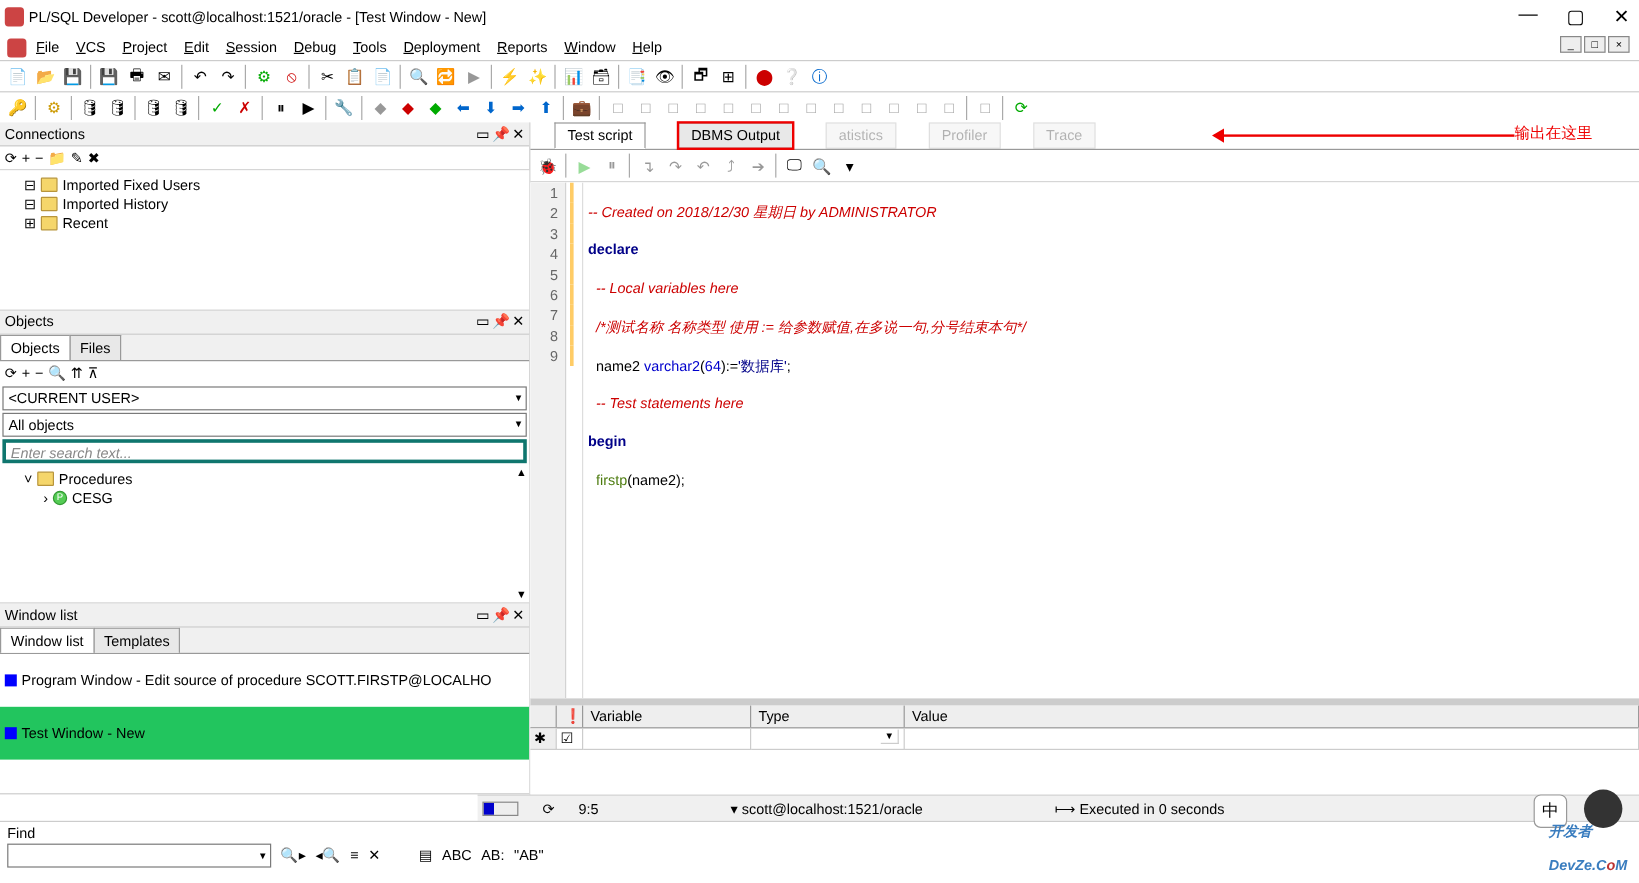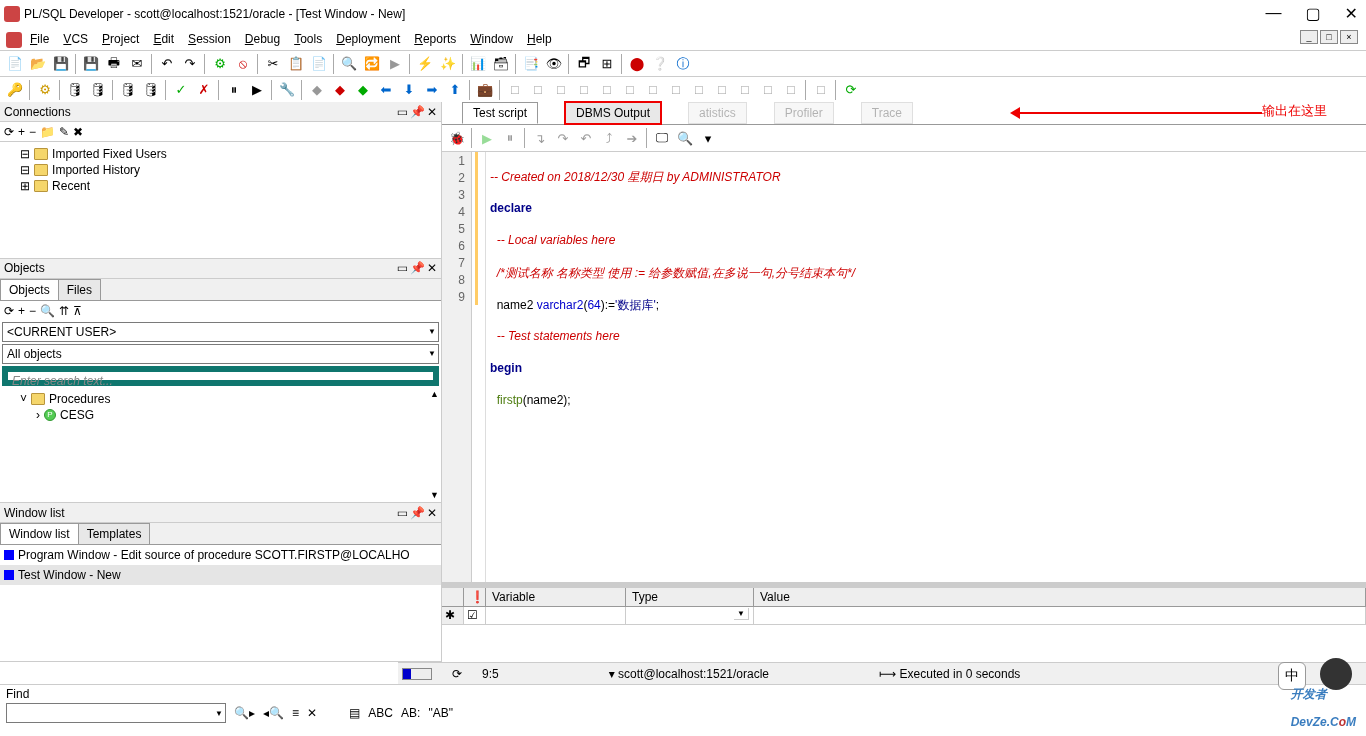--- a/index.html
+++ b/index.html
@@ -29,23 +29,23 @@
 .tree-item{display:flex;align-items:center;gap:4px;padding:1px 0 1px 12px;font-size:12px;}
 .tree-item.child{padding-left:28px;}
 .fld-icon{width:14px;height:12px;background:#f5d66b;border:1px solid #b8953c;border-radius:1px;}
 .proc-icon{width:12px;height:12px;border-radius:50%;background:#5c5;border:1px solid #393;font-size:8px;color:#fff;display:flex;align-items:center;justify-content:center;}
 .tabs-sm{display:flex;border-bottom:1px solid #999;background:#f0f0f0;}
 .tabs-sm span{padding:3px 8px;border:1px solid #999;border-bottom:none;background:#fff;margin-right:-1px;font-size:12px;}
 .tabs-sm span.inactive{background:#e8e8e8;}
 .obj-tb{height:20px;display:flex;align-items:center;gap:4px;padding:0 4px;}
 .combo{height:20px;border:1px solid #7a7a7a;background:#fff;display:flex;align-items:center;padding:0 4px;position:relative;}
 .combo .dd{position:absolute;right:2px;font-size:8px;}
-.search-box{height:20px;border:6px solid #0f766e;background:#fff;padding:2px 4px;color:#888;font-style:italic;}
-.win-list-item{padding:3px 4px;display:flex;align-items:center;gap:4px;white-space:nowrap;overflow:hidden;}
-.win-list-item.sel{background:#e5e5e5;}
+.search-box{height:20px;border:3px solid #0f766e;background:#fff;padding:2px 4px;color:#888;font-style:italic;}
+.win-list-item{padding:15px 4px;display:flex;align-items:center;gap:4px;white-space:nowrap;overflow:hidden;}
+.win-list-item.sel{background:#22c55e;}
 .sq{width:10px;height:10px;background:#00f;}
 .right-col{flex:1;display:flex;flex-direction:column;position:relative;}
 .ed-tabs{height:22px;display:flex;align-items:flex-end;padding-left:20px;position:relative;gap:28px;}
 .ed-tab{padding:3px 10px;border:1px solid #999;background:#fff;font-size:12px;margin-right:-1px;border-bottom:1px solid #fff;position:relative;z-index:1;}
 .ed-tab.inactive{background:#e8e8e8;border-bottom:1px solid #999;z-index:0;}
 .ed-tab.hl{outline:2px solid #e00;outline-offset:-1px;}
 .annot{position:absolute;left:820px;top:0;color:#e00;font-size:13px;font-family:"Microsoft YaHei";}
 .arrow-red{position:absolute;left:570px;top:10px;width:250px;height:2px;background:#e00;}
 .arrow-red::before{content:"";position:absolute;left:-8px;top:-5px;border:6px solid transparent;border-right:10px solid #e00;}
 .ed-tb{height:28px;border-top:1px solid #999;border-bottom:1px solid #ccc;display:flex;align-items:center;padding:0 4px;gap:1px;}

